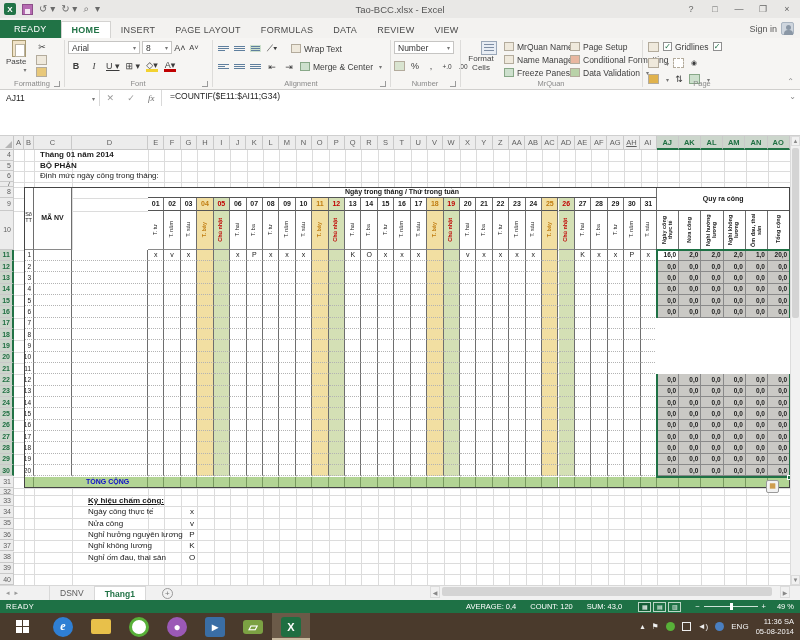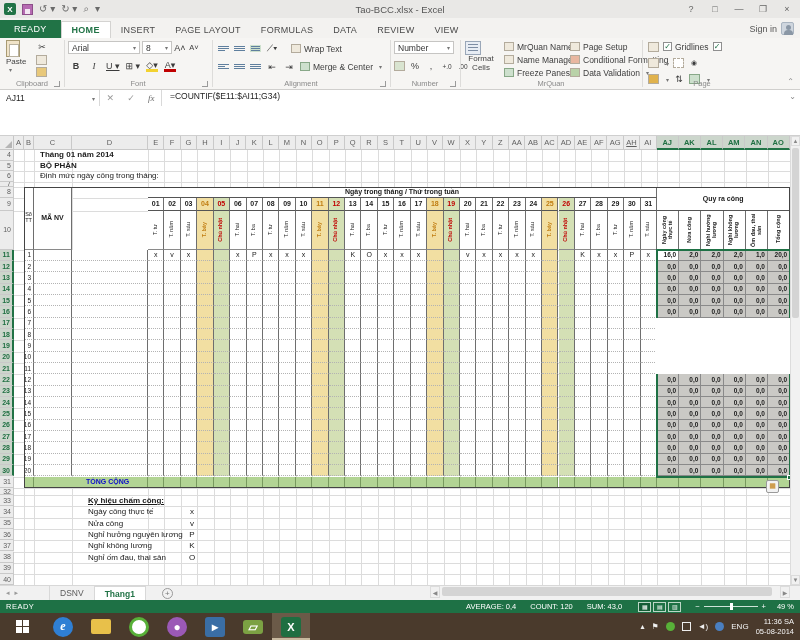--- a/index.html
+++ b/index.html
@@ -26,21 +26,21 @@
   .avatar { width:13px; height:13px; background:#cfd6de; border:1px solid #a9b4c0; border-radius:2px; position:relative; }
   .avatar::before{ content:""; position:absolute; left:4px; top:2px; width:5px; height:5px; border-radius:50%; background:#8a97a5; }
   .avatar::after{ content:""; position:absolute; left:2px; top:7px; width:9px; height:5px; border-radius:4px 4px 0 0; background:#8a97a5; }
 
   
   #ribbon { position:absolute; left:0; top:38px; width:800px; height:52px; background:#f6f5f3; border-bottom:1px solid #d0cfcd; font-size:8.5px; color:#444; }
   .rgroup { position:absolute; top:0; height:51px; }
   .rgrp-label { position:absolute; bottom:1px; left:0; right:0; text-align:center; font-size:7.5px; color:#8a8a8a; }
   .vsep { position:absolute; top:2px; bottom:2px; width:1px; background:#dddcda; }
   .launcher { position:absolute; bottom:2px; right:2px; width:6px; height:6px; border-right:1px solid #9a9a9a; border-bottom:1px solid #9a9a9a; }
-  .bigbtn { display:flex; flex-direction:column; align-items:flex-start; font-size:8px; color:#444; }
+  .bigbtn { display:flex; flex-direction:column; align-items:flex-end; font-size:8px; color:#444; }
   .clip-ic { width:14px; height:17px; background:#f0e3c8; border:1px solid #a89a72; position:relative; }
   .clip-ic::after { content:""; position:absolute; left:2px; top:3px; width:8px; height:11px; background:#fff; border:1px solid #b9b2a0; }
   .mini { display:inline-block; width:11px; height:10px; border:1px solid #b3ab9c; background:#efe9dc; }
   .sel { border:1px solid #c6c5c3; background:#fff; display:inline-flex; align-items:center; justify-content:space-between; padding:0 3px; height:13px; font-size:8.5px; color:#333; }
   .dd { color:#777; font-size:6px; margin-left:3px; }
   .fbtn { display:inline-flex; align-items:center; justify-content:center; min-width:12px; height:12px; font-size:9px; color:#3b3b3b; }
   .alines { display:inline-flex; flex-direction:column; gap:1px; width:11px; }
   .alines i { display:block; height:1px; background:#5f7f9e; }
   .grn-ic { background:#cde0cd; border:1px solid #88a888; }
   .smallrow { display:flex; align-items:center; gap:4px; margin-top:2px; }
@@ -171,21 +171,21 @@
       <div style="position:absolute; left:4px; top:2px;" class="bigbtn">
         <span class="clip-ic"></span>
         <span>Paste</span>
         <span class="dd">▾</span>
       </div>
       <div style="position:absolute; left:34px; top:3px; display:flex; flex-direction:column; gap:2px;">
         <span class="fbtn">✂</span>
         <span class="mini"></span>
         <span class="mini" style="background:#e8c87a;"></span>
       </div>
-      <div class="rgrp-label">Clipboard</div>
+      <div class="rgrp-label">Formatting</div>
       <span class="launcher"></span>
     </div>
     <span class="vsep" style="left:64px;"></span>
 
     <div class="rgroup" style="left:66px; width:144px;">
       <div style="position:absolute; left:2px; top:3px; display:flex; gap:2px; align-items:center;">
         <span class="sel" style="width:72px;">
             <span>Arial</span>
             <span class="dd">▾</span>
           </span>

